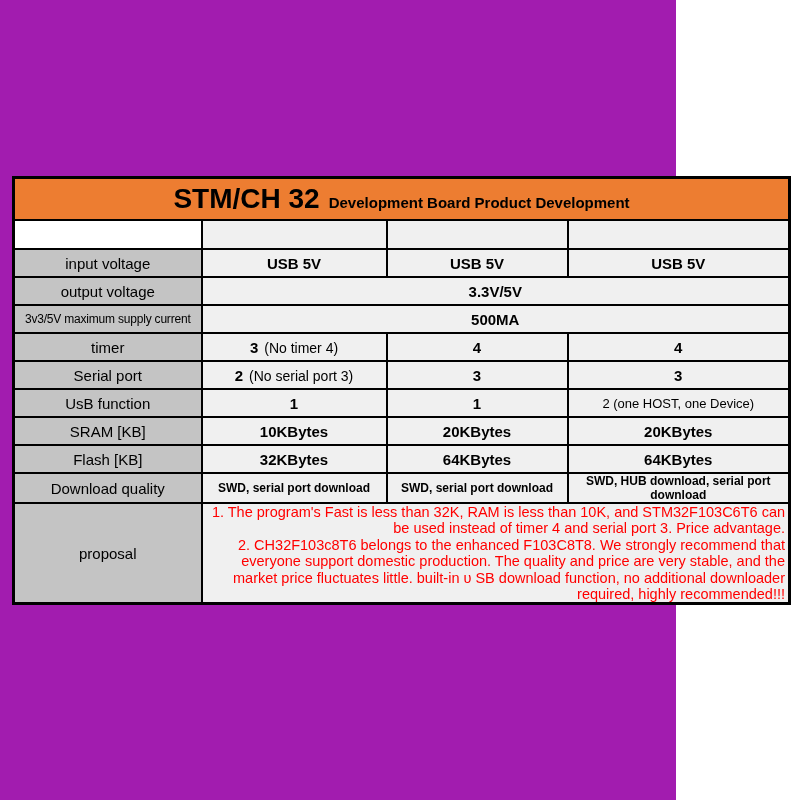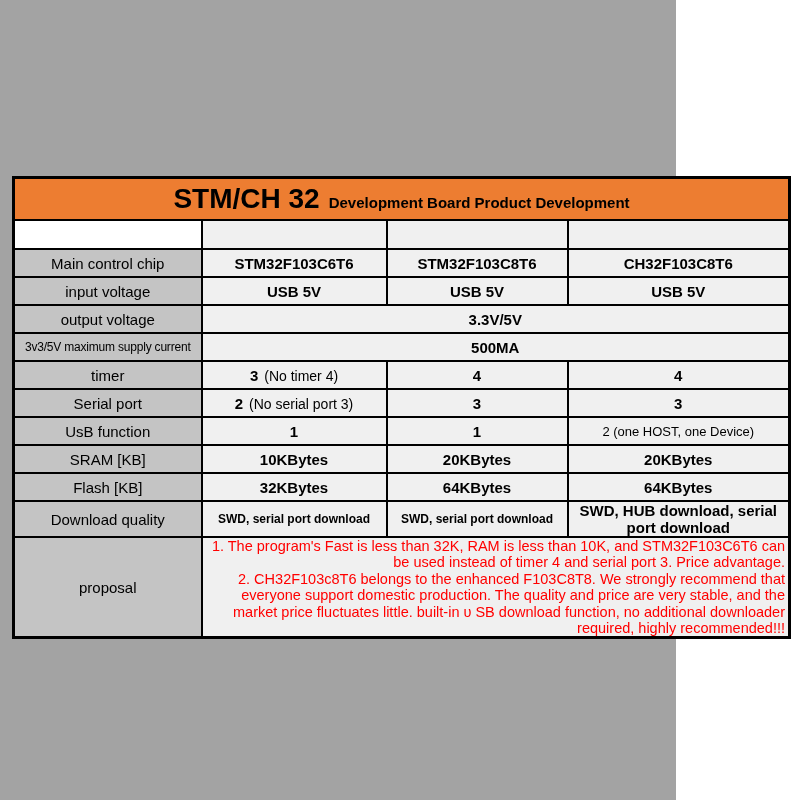--- a/index.html
+++ b/index.html
@@ -1,20 +1,20 @@
 <!DOCTYPE html>
 <html style="--orange: #ED7D31; --green: #92D050; --blue: #29ABE2; --label-gray: #C4C4C4; --cell-gray: #F0F0F0; --note-red: #FF0000; --border: #000000;"><head>
 <meta charset="utf-8">
 <style>
   html,body{margin:0;padding:0;}
   body{
     width:800px;height:800px;background:#ffffff;position:relative;
     font-family:"Liberation Sans", sans-serif;color:#000;
   }
-  .canvas{position:absolute;inset:0;width:676px;height:800px;background:#a3a3a3;}
+  .canvas{position:absolute;inset:0;width:676px;height:800px;background:#a21caf;}
   table.spec{
     position:absolute;left:12px;top:176px;width:776px;
     border-collapse:collapse;table-layout:fixed;
     border:3px solid var(--border,#000);
   }
   table.spec td{
     border:2px solid var(--border,#000);
     overflow:hidden;padding:0 3px;vertical-align:middle;
   }
   .title-cell{
@@ -30,21 +30,21 @@
   .small-lbl{font-size:12px;font-weight:400;letter-spacing:-0.2px;}
   .hdr-g{background:var(--green,#92D050);text-align:center;font-weight:700;font-size:15px;height:27px;}
   .hdr-b{background:var(--blue,#29ABE2);text-align:center;font-weight:700;font-size:15px;height:27px;}
   .val{background:var(--cell-gray,#F0F0F0);text-align:center;font-weight:700;font-size:15px;height:26px;}
   .empty-first{background:#ffffff;height:27px;}
   .empty-cell{background:var(--cell-gray,#F0F0F0);height:27px;}
   .num{font-weight:700;font-size:15px;}
   .note{font-weight:400;font-size:14px;margin-left:6px;}
   .usb3{font-weight:400;font-size:13px;}
   .dl{font-size:12px;height:24px;}
-  .dl-wide{font-size:15px;}
+  .dl-wide{font-size:12px;}
   .prop-lbl{height:97px;}
   .prop-cell{
     background:var(--cell-gray,#F0F0F0);color:var(--note-red,#FF0000);
     font-size:14.5px;line-height:16.4px;font-weight:400;
     text-align:right;vertical-align:top;padding:1px 5px;height:97px;
   }
 </style>
 </head>
 <body>
 
@@ -68,26 +68,20 @@
     </tr>
 
 
     <tr>
       <td class="empty-first"></td>
       <td class="empty-cell"></td>
       <td class="empty-cell"></td>
       <td class="empty-cell"></td>
     </tr>
 
-    <tr>
-      <td class="lbl">Main control chip</td>
-      <td class="val">STM32F103C6T6</td>
-      <td class="val">STM32F103C8T6</td>
-      <td class="val">CH32F103C8T6</td>
-    </tr>
 
     <tr>
       <td class="lbl">input voltage</td>
       <td class="val">USB 5V</td>
       <td class="val">USB 5V</td>
       <td class="val">USB 5V</td>
     </tr>
 
     <tr>
       <td class="lbl">output voltage</td>

